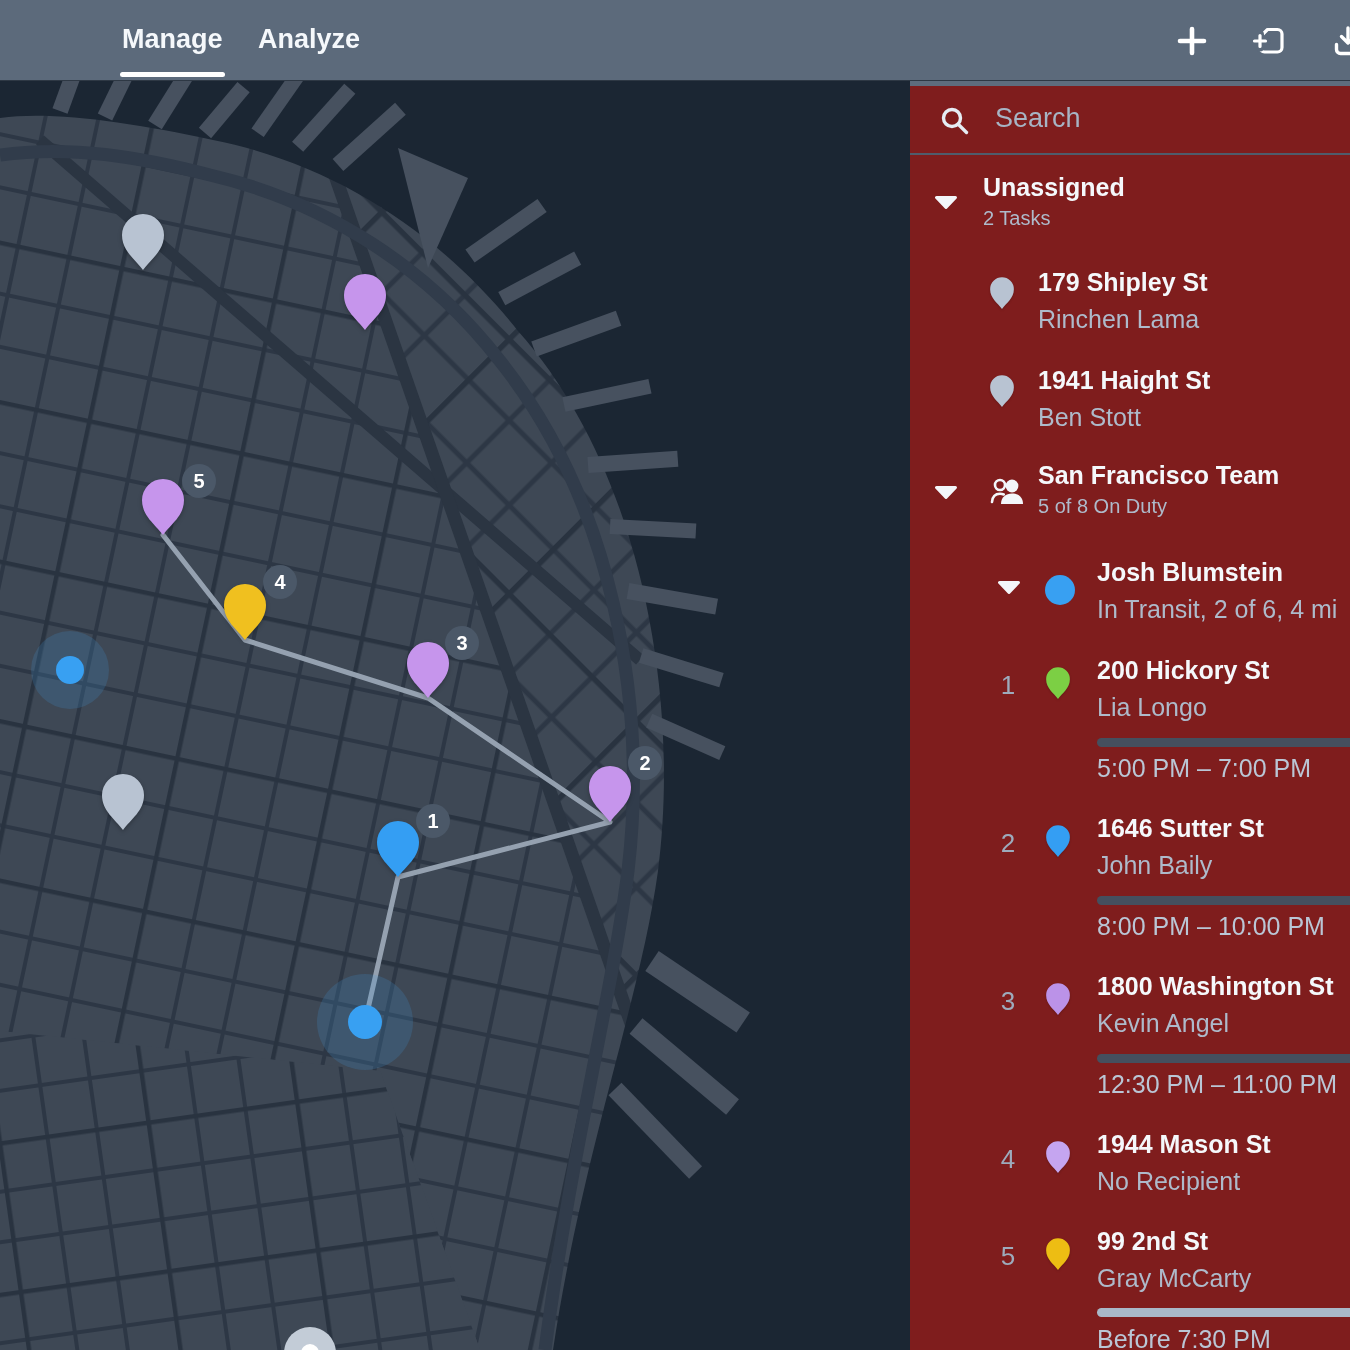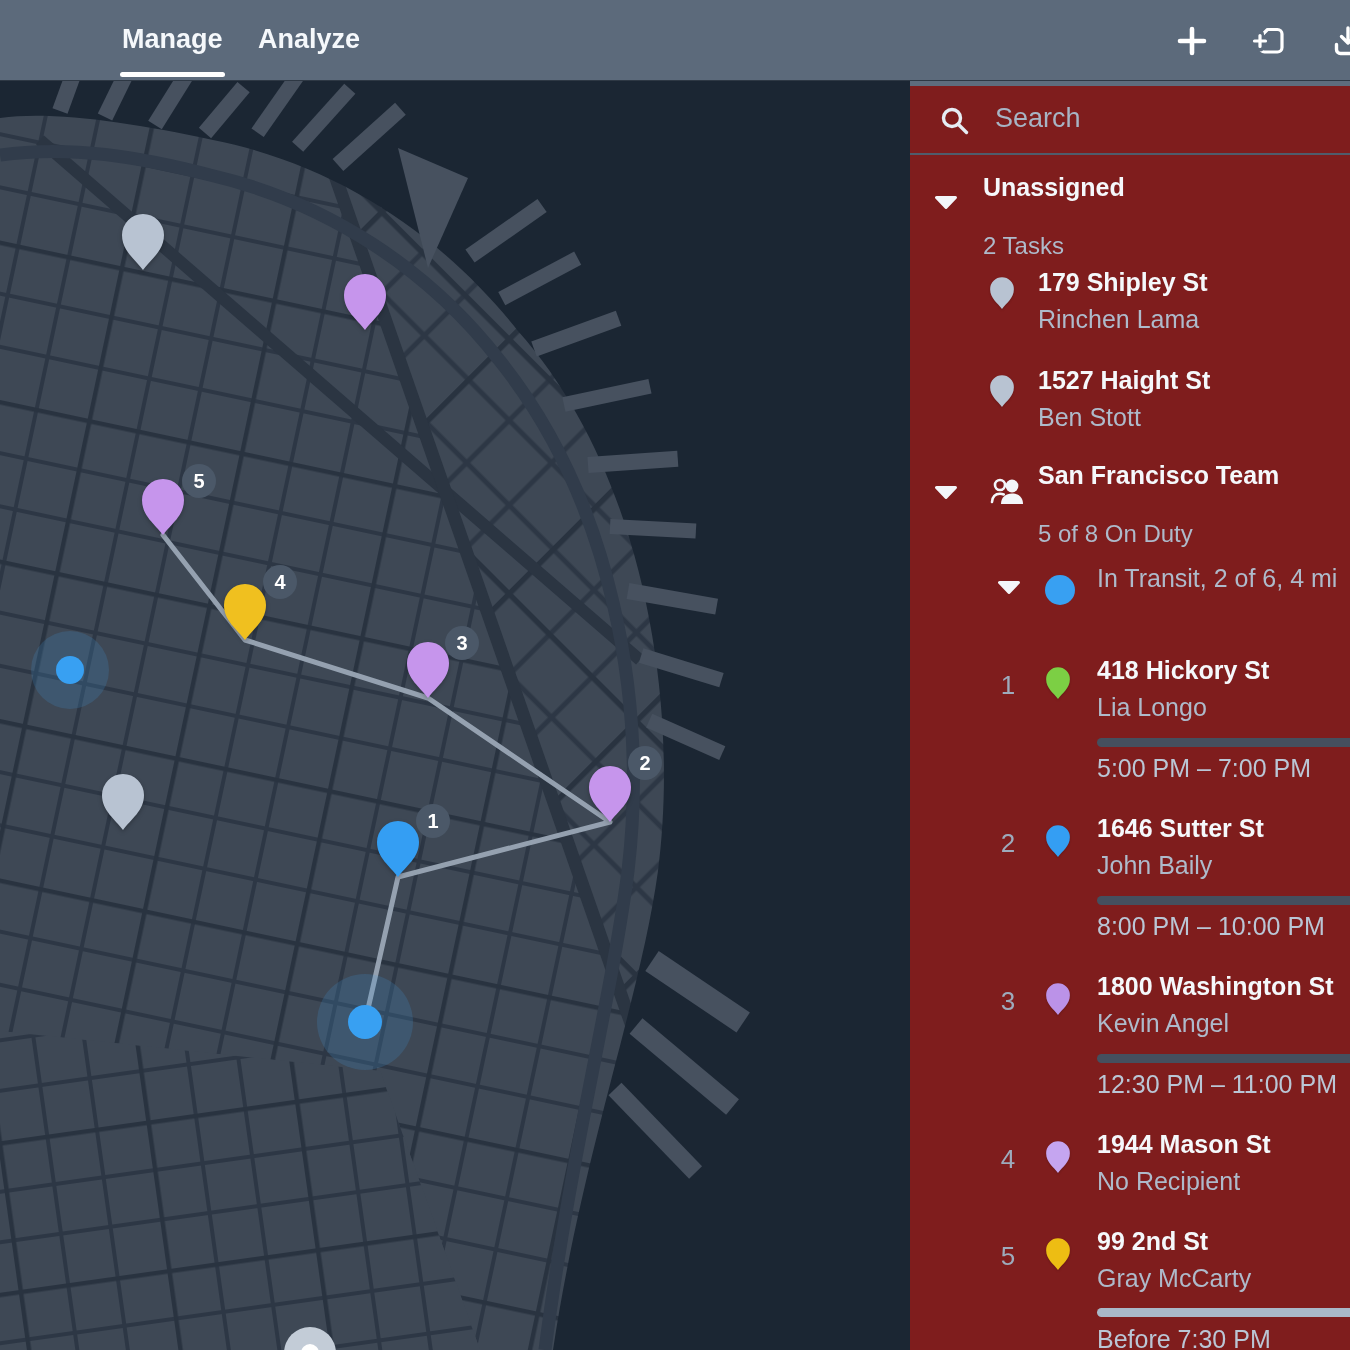--- a/index.html
+++ b/index.html
@@ -33,21 +33,21 @@
 
   
   .sidebar{position:absolute;left:910px;top:86px;width:440px;height:1269px;background:#7f1d1d;
     overflow:hidden;z-index:20;}
   .searchbar{position:absolute;left:0;top:0;width:440px;height:69px;border-bottom:2px solid #4f5c6c;}
   .search-icon{position:absolute;left:30px;top:20px;}
   .search-ph{position:absolute;left:85px;top:17px;font-size:27px;color:#a7b4c4;white-space:nowrap;}
 
   .caret{position:absolute;width:22px;height:13px;}
   .sec-title{font-size:25px;font-weight:700;color:#f5f8fb;line-height:31px;white-space:nowrap;}
-  .sec-sub{font-size:24px;color:#aebaca;line-height:30px;white-space:nowrap;margin-top:28px;}
+  .sec-sub{font-size:20px;color:#aebaca;line-height:30px;white-space:nowrap;}
   .addr{font-size:25px;font-weight:700;color:#f5f8fb;line-height:31px;white-space:nowrap;}
   .sub{font-size:25px;color:#aebaca;line-height:31px;white-space:nowrap;margin-top:6px;}
   .abs{position:absolute;}
 
   .row-pin{filter:drop-shadow(0 1px 1px rgba(0,0,0,.2));}
   .t-num{position:absolute;left:85px;top:15px;width:26px;text-align:center;
     font-size:26px;color:#9dabbc;}
   .t-bar{position:absolute;left:187px;width:260px;height:9px;border-radius:5px 0 0 5px;}
   .t-time{position:absolute;left:187px;font-size:25px;color:#bac6d5;white-space:nowrap;}
 </style>
@@ -235,21 +235,21 @@
       <div class="addr">179 Shipley St</div>
       <div class="sub">Rinchen Lama</div>
     </div>
   </div>
 
   <div class="abs" style="left:0;top:279px;width:440px;height:72px">
     <svg class="row-pin abs" style="left:79px;top:8px" width="26" height="34" viewBox="-23 -60 46 60">
       <path d="M0 0C-8-11-21-19-21-35A21 21 0 1 1 21-35C21-19 8-11 0 0Z" fill="#b8c3d2"></path>
     </svg>
     <div class="abs" style="left:128px;top:0">
-      <div class="addr">1527 Haight St</div>
+      <div class="addr">1941 Haight St</div>
       <div class="sub">Ben Stott</div>
     </div>
   </div>
 
   <div class="abs" style="left:0;top:374px;width:440px;height:80px">
     <svg class="caret" style="left:25px;top:26px" viewBox="0 0 22 13">
       <polygon points="1.5,1.5 20.5,1.5 11,11.5" fill="#f3f6fa" stroke="#f3f6fa" stroke-width="3" stroke-linejoin="round"></polygon>
     </svg>
     <svg class="abs" style="left:78px;top:16px" width="38" height="32" viewBox="0 0 38 32">
       <circle cx="12" cy="9" r="5" fill="none" stroke="#f3f6fa" stroke-width="2.6"></circle>
@@ -262,31 +262,32 @@
       <div class="sec-sub">5 of 8 On Duty</div>
     </div>
   </div>
 
   <div class="abs" style="left:0;top:471px;width:440px;height:78px">
     <svg class="caret" style="left:88px;top:24px" viewBox="0 0 22 13">
       <polygon points="1.5,1.5 20.5,1.5 11,11.5" fill="#f3f6fa" stroke="#f3f6fa" stroke-width="3" stroke-linejoin="round"></polygon>
     </svg>
     <div class="abs" style="left: 135px; top: 18px; width: 30px; height: 30px; border-radius: 50%; background: rgb(56, 160, 242);"></div>
     <div class="abs" style="left:187px;top:0">
+      <div class="addr">Josh Blumstein</div>
       <div class="sub">In Transit, 2 of 6, 4 mi</div>
     </div>
   </div>
 
   <div class="abs" style="left:0;top:569px;width:440px;height:76px">
     <div class="t-num">1</div>
     <svg class="row-pin abs" style="left:135px;top:10px" width="26" height="34" viewBox="-23 -60 46 60">
       <path d="M0 0C-8-11-21-19-21-35A21 21 0 1 1 21-35C21-19 8-11 0 0Z" fill="#7ccf44"></path>
     </svg>
     <div class="abs" style="left:187px;top:0">
-      <div class="addr">418 Hickory St</div>
+      <div class="addr">200 Hickory St</div>
       <div class="sub">Lia Longo</div>
     </div>
   </div>
   <div class="t-bar" style="top: 652px; background: rgb(69, 79, 94);"></div>
   <div class="t-time" style="top:668px">5:00 PM – 7:00 PM</div>
 
   <div class="abs" style="left:0;top:727px;width:440px;height:76px">
     <div class="t-num">2</div>
     <svg class="row-pin abs" style="left:135px;top:10px" width="26" height="34" viewBox="-23 -60 46 60">
       <path d="M0 0C-8-11-21-19-21-35A21 21 0 1 1 21-35C21-19 8-11 0 0Z" fill="#349ef3"></path>

